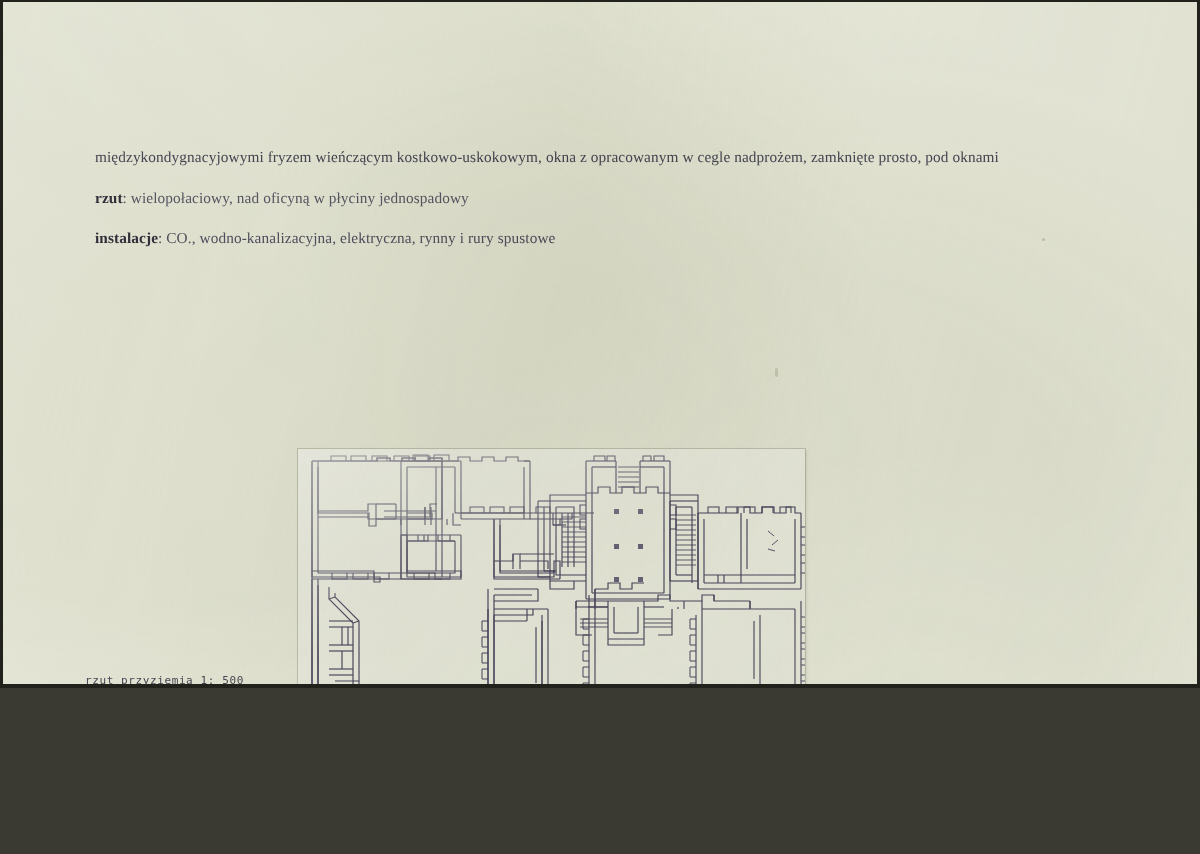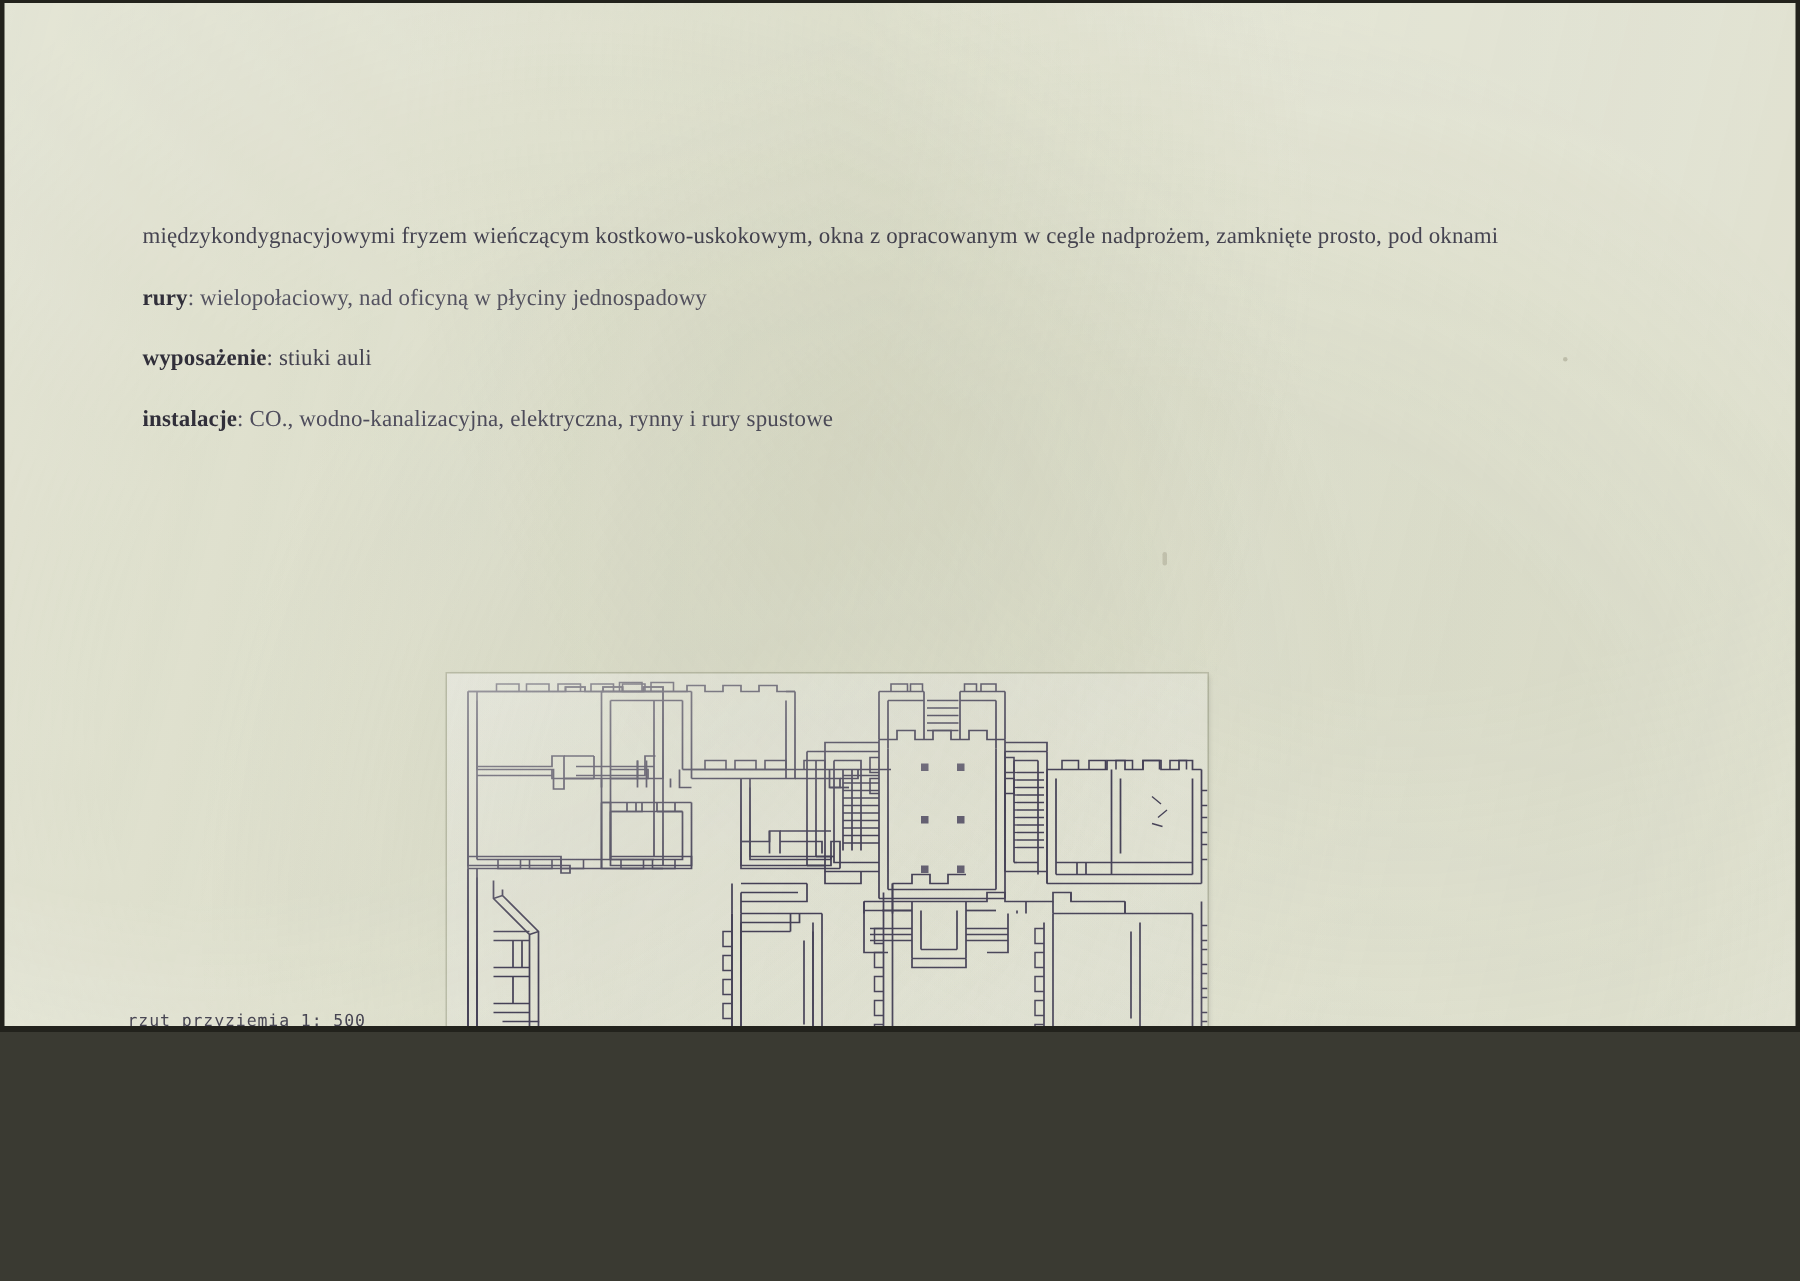--- a/index.html
+++ b/index.html
@@ -147,26 +147,23 @@
   <div class="speck" style="left:775px;top:368px;width:3px;height:9px;border-radius:2px;opacity:.28;"></div>
   <div class="speck" style="left:36px;top:718px;width:16px;height:5px;border-radius:2px;opacity:.22;"></div>
 
   <div class="desc">
 
     <p class="para">
       <span class="l2">międzykondygnacyjowymi fryzem wieńczącym  kostkowo-uskokowym, okna z  opracowanym w cegle nadprożem, zamknięte prosto, pod oknami</span>
     </p>
 
     <p class="para faded">
-      <span class="lead">rury</span><span>: wielopołaciowy, nad oficyną w płyciny jednospadowy</span>
+      <span class="lead">rzut</span><span>: wielopołaciowy, nad oficyną w płyciny jednospadowy</span>
     </p>
 
-    <p class="para">
-      <span class="lead">wyposażenie</span><span>: stiuki auli</span>
-    </p>
 
     <p class="para faded2">
       <span class="lead">instalacje</span><span>: CO., wodno-kanalizacyjna, elektryczna, rynny i rury spustowe</span>
     </p>
 
   </div>
 
   <div class="caption">rzut przyziemia 1: 500</div>
 
   <div id="plan-photo">

